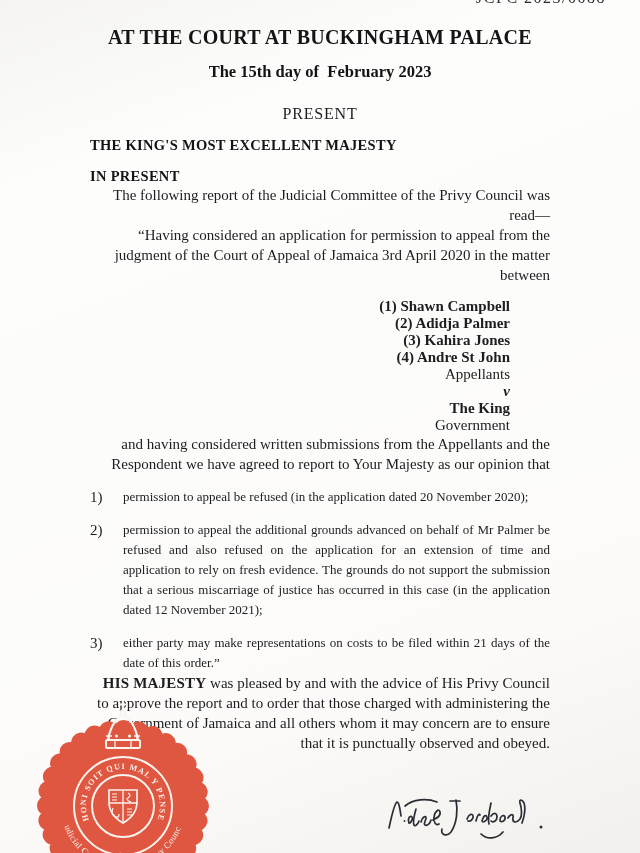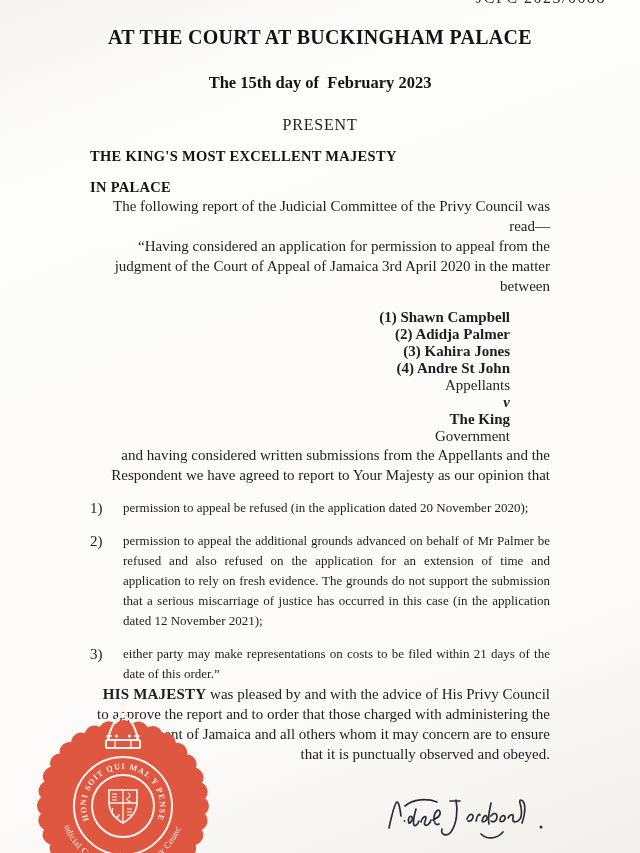--- a/index.html
+++ b/index.html
@@ -12,21 +12,21 @@
   .ref{
     position:absolute; top:-11px; right:34px;
     font-size:16px; letter-spacing:1.5px; color:#2a2a30;
   }
   .content{position:absolute; left:90px; top:0; width:460px;}
   .title{
     margin:26px 0 0 0; text-align:center;
     font-size:20px; font-weight:bold; letter-spacing:.3px; color:#141417;
   }
   .dateline{
-    margin-top:24px; text-align:center; font-size:16.5px; font-weight:bold;
+    margin-top:13px; text-align:center; font-size:16.5px; font-weight:bold;
     white-space:pre-wrap; color:#141417;
   }
   .present{margin-top:23px; text-align:center; font-size:16px; letter-spacing:.8px;}
   .heading-b{margin-top:14px; font-size:14.5px; font-weight:bold; letter-spacing:.3px; color:#141417;}
   p.body{margin:0; font-size:15px; line-height:20px;text-align:right;}
   .mt-intro{margin-top:16px;}
   .mt-para{margin-top:11px;}
   .just{text-align:justify;}
   .parties{
     margin-top:13px; padding-right:40px; text-align:right;
@@ -48,21 +48,21 @@
 
 <div class="page">
 
   <div class="ref">JCPC 2023/0088</div>
 
   <div class="content">
     <h1 class="title">AT THE COURT AT BUCKINGHAM PALACE</h1>
     <div class="dateline">The 15th day of  February 2023</div>
     <div class="present">PRESENT</div>
     <div class="heading-b">THE KING'S MOST EXCELLENT MAJESTY</div>
-    <div class="heading-b">IN PALACE</div>
+    <div class="heading-b">IN PRESENT</div>
 
     <p class="body mt-intro">The following report of the Judicial Committee of the Privy Council was read—</p>
     <p class="body just mt-para">“Having considered an application for permission to appeal from the judgment of the Court of Appeal of Jamaica 3rd April 2020 in the matter between</p>
 
     <div class="parties">
       <div class="name">(1) Shawn Campbell</div>
       <div class="name">(2) Adidja Palmer</div>
       <div class="name">(3) Kahira Jones</div>
       <div class="name">(4) Andre St John</div>
       <div class="ital">Appellants</div>

